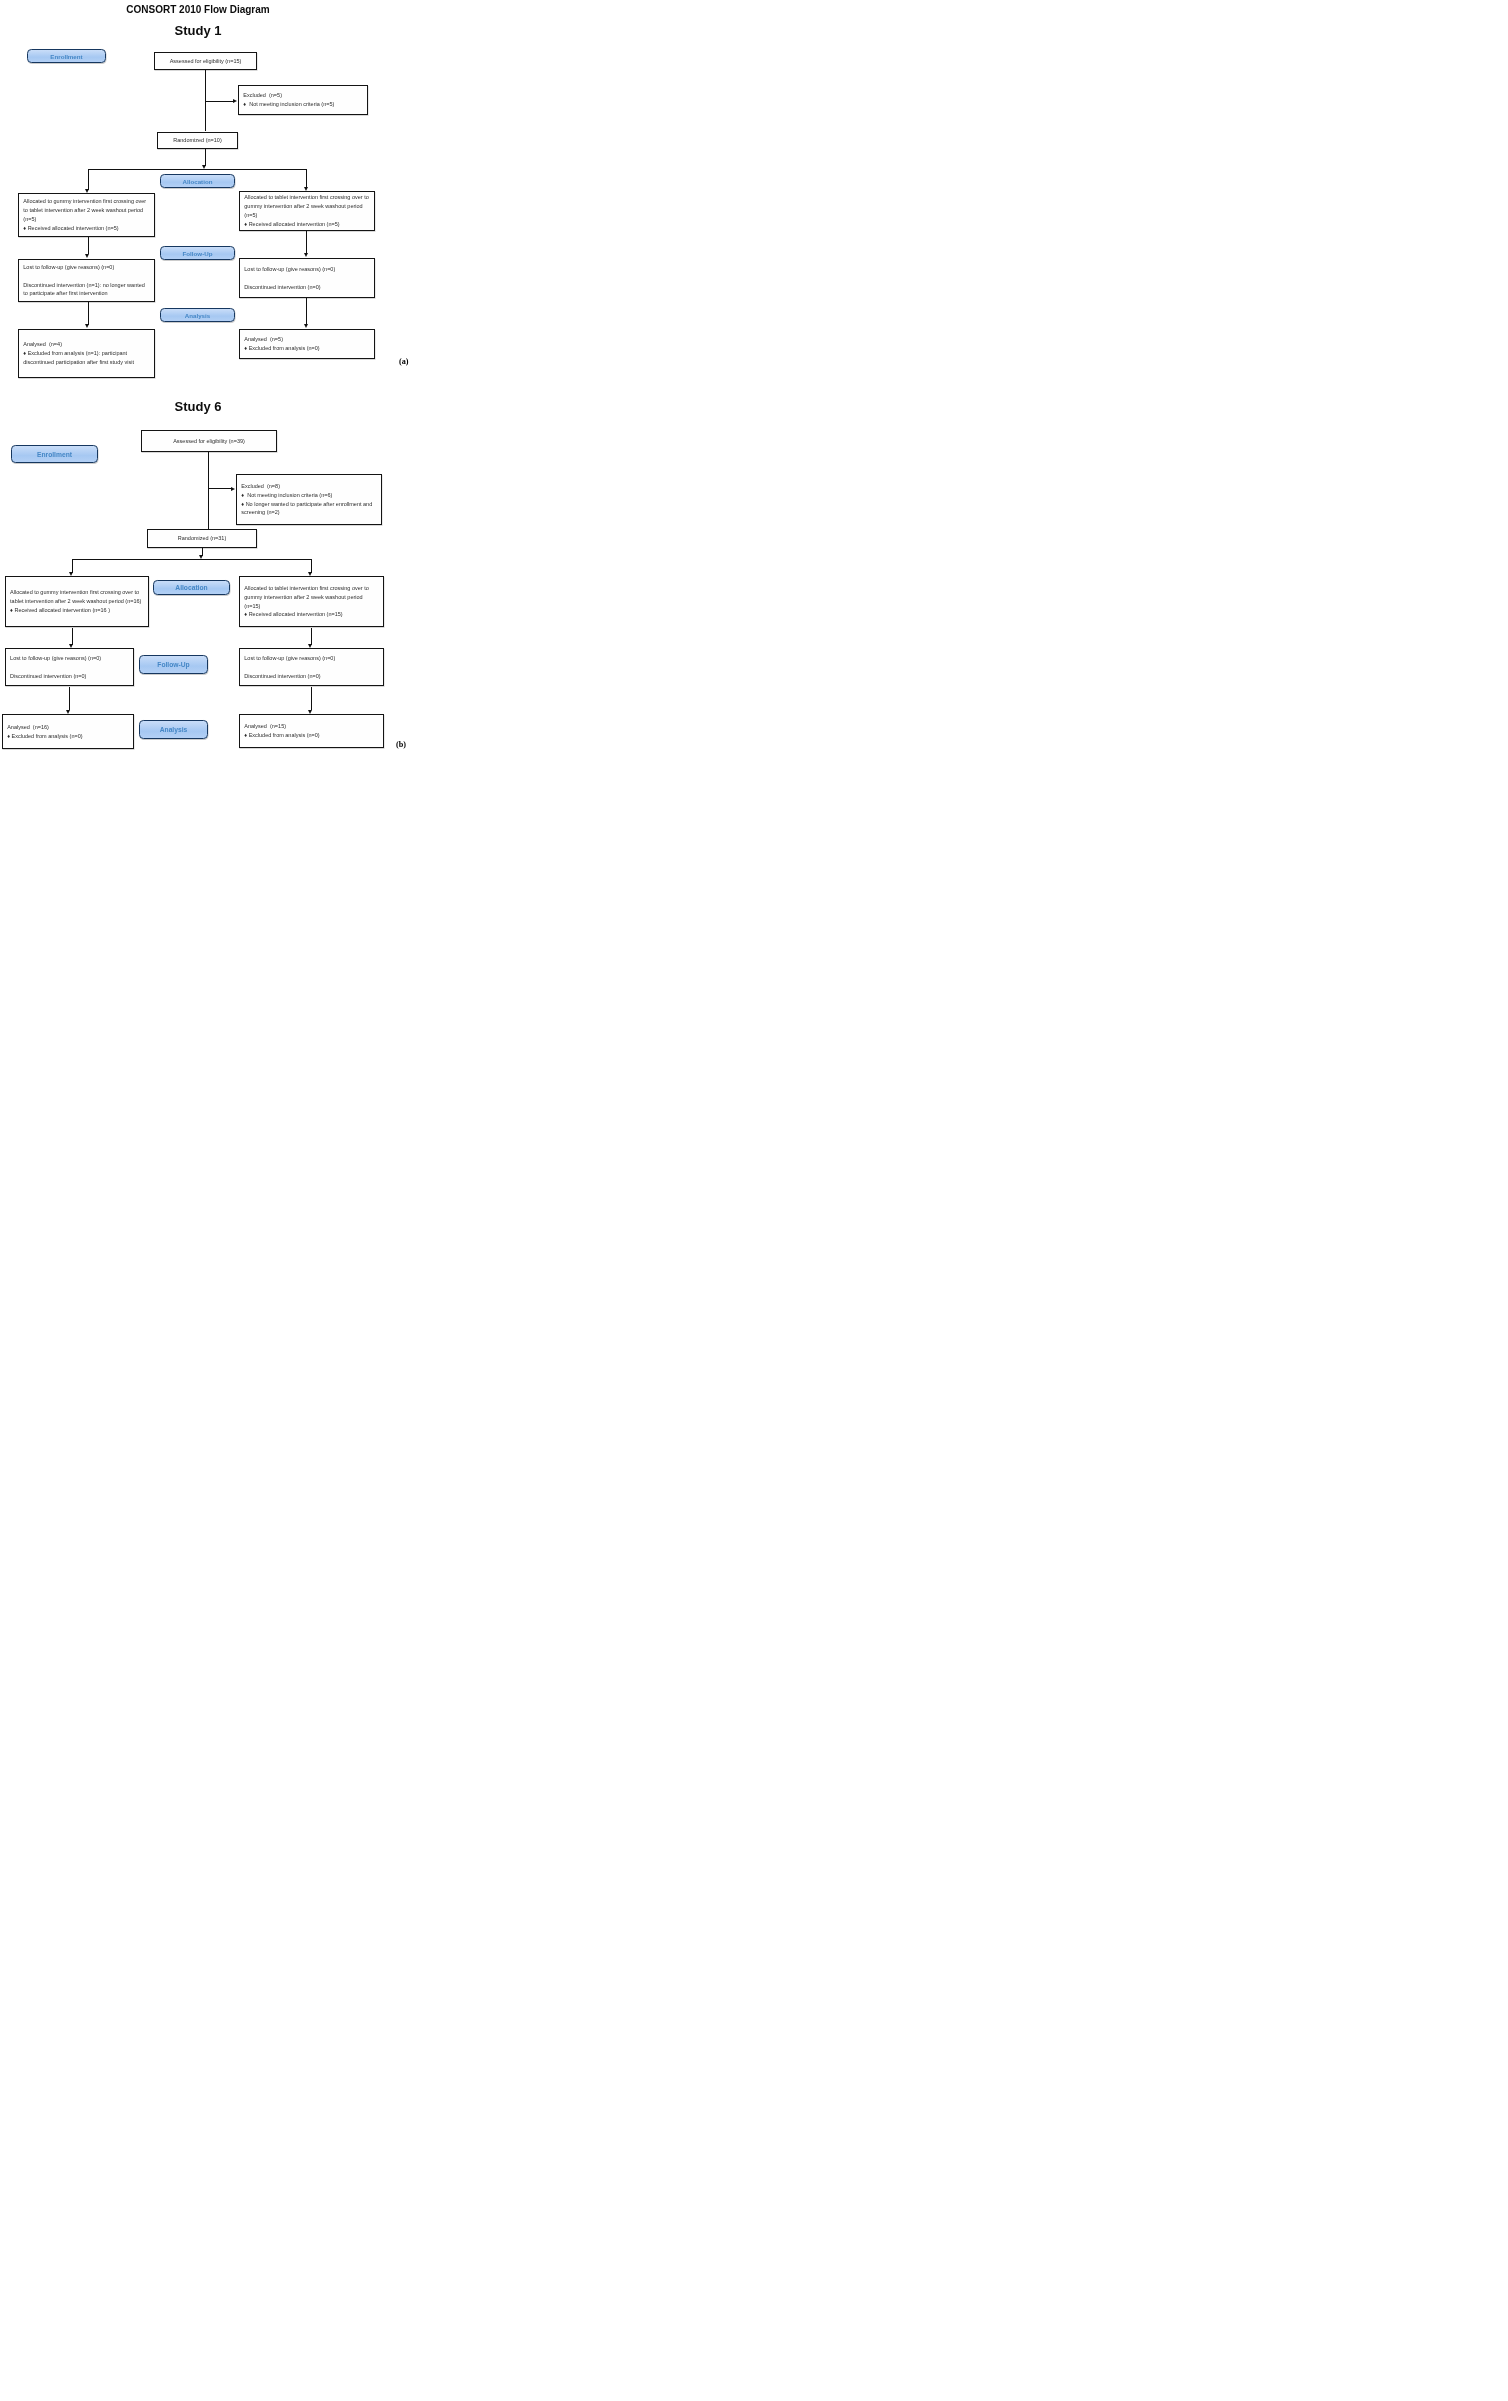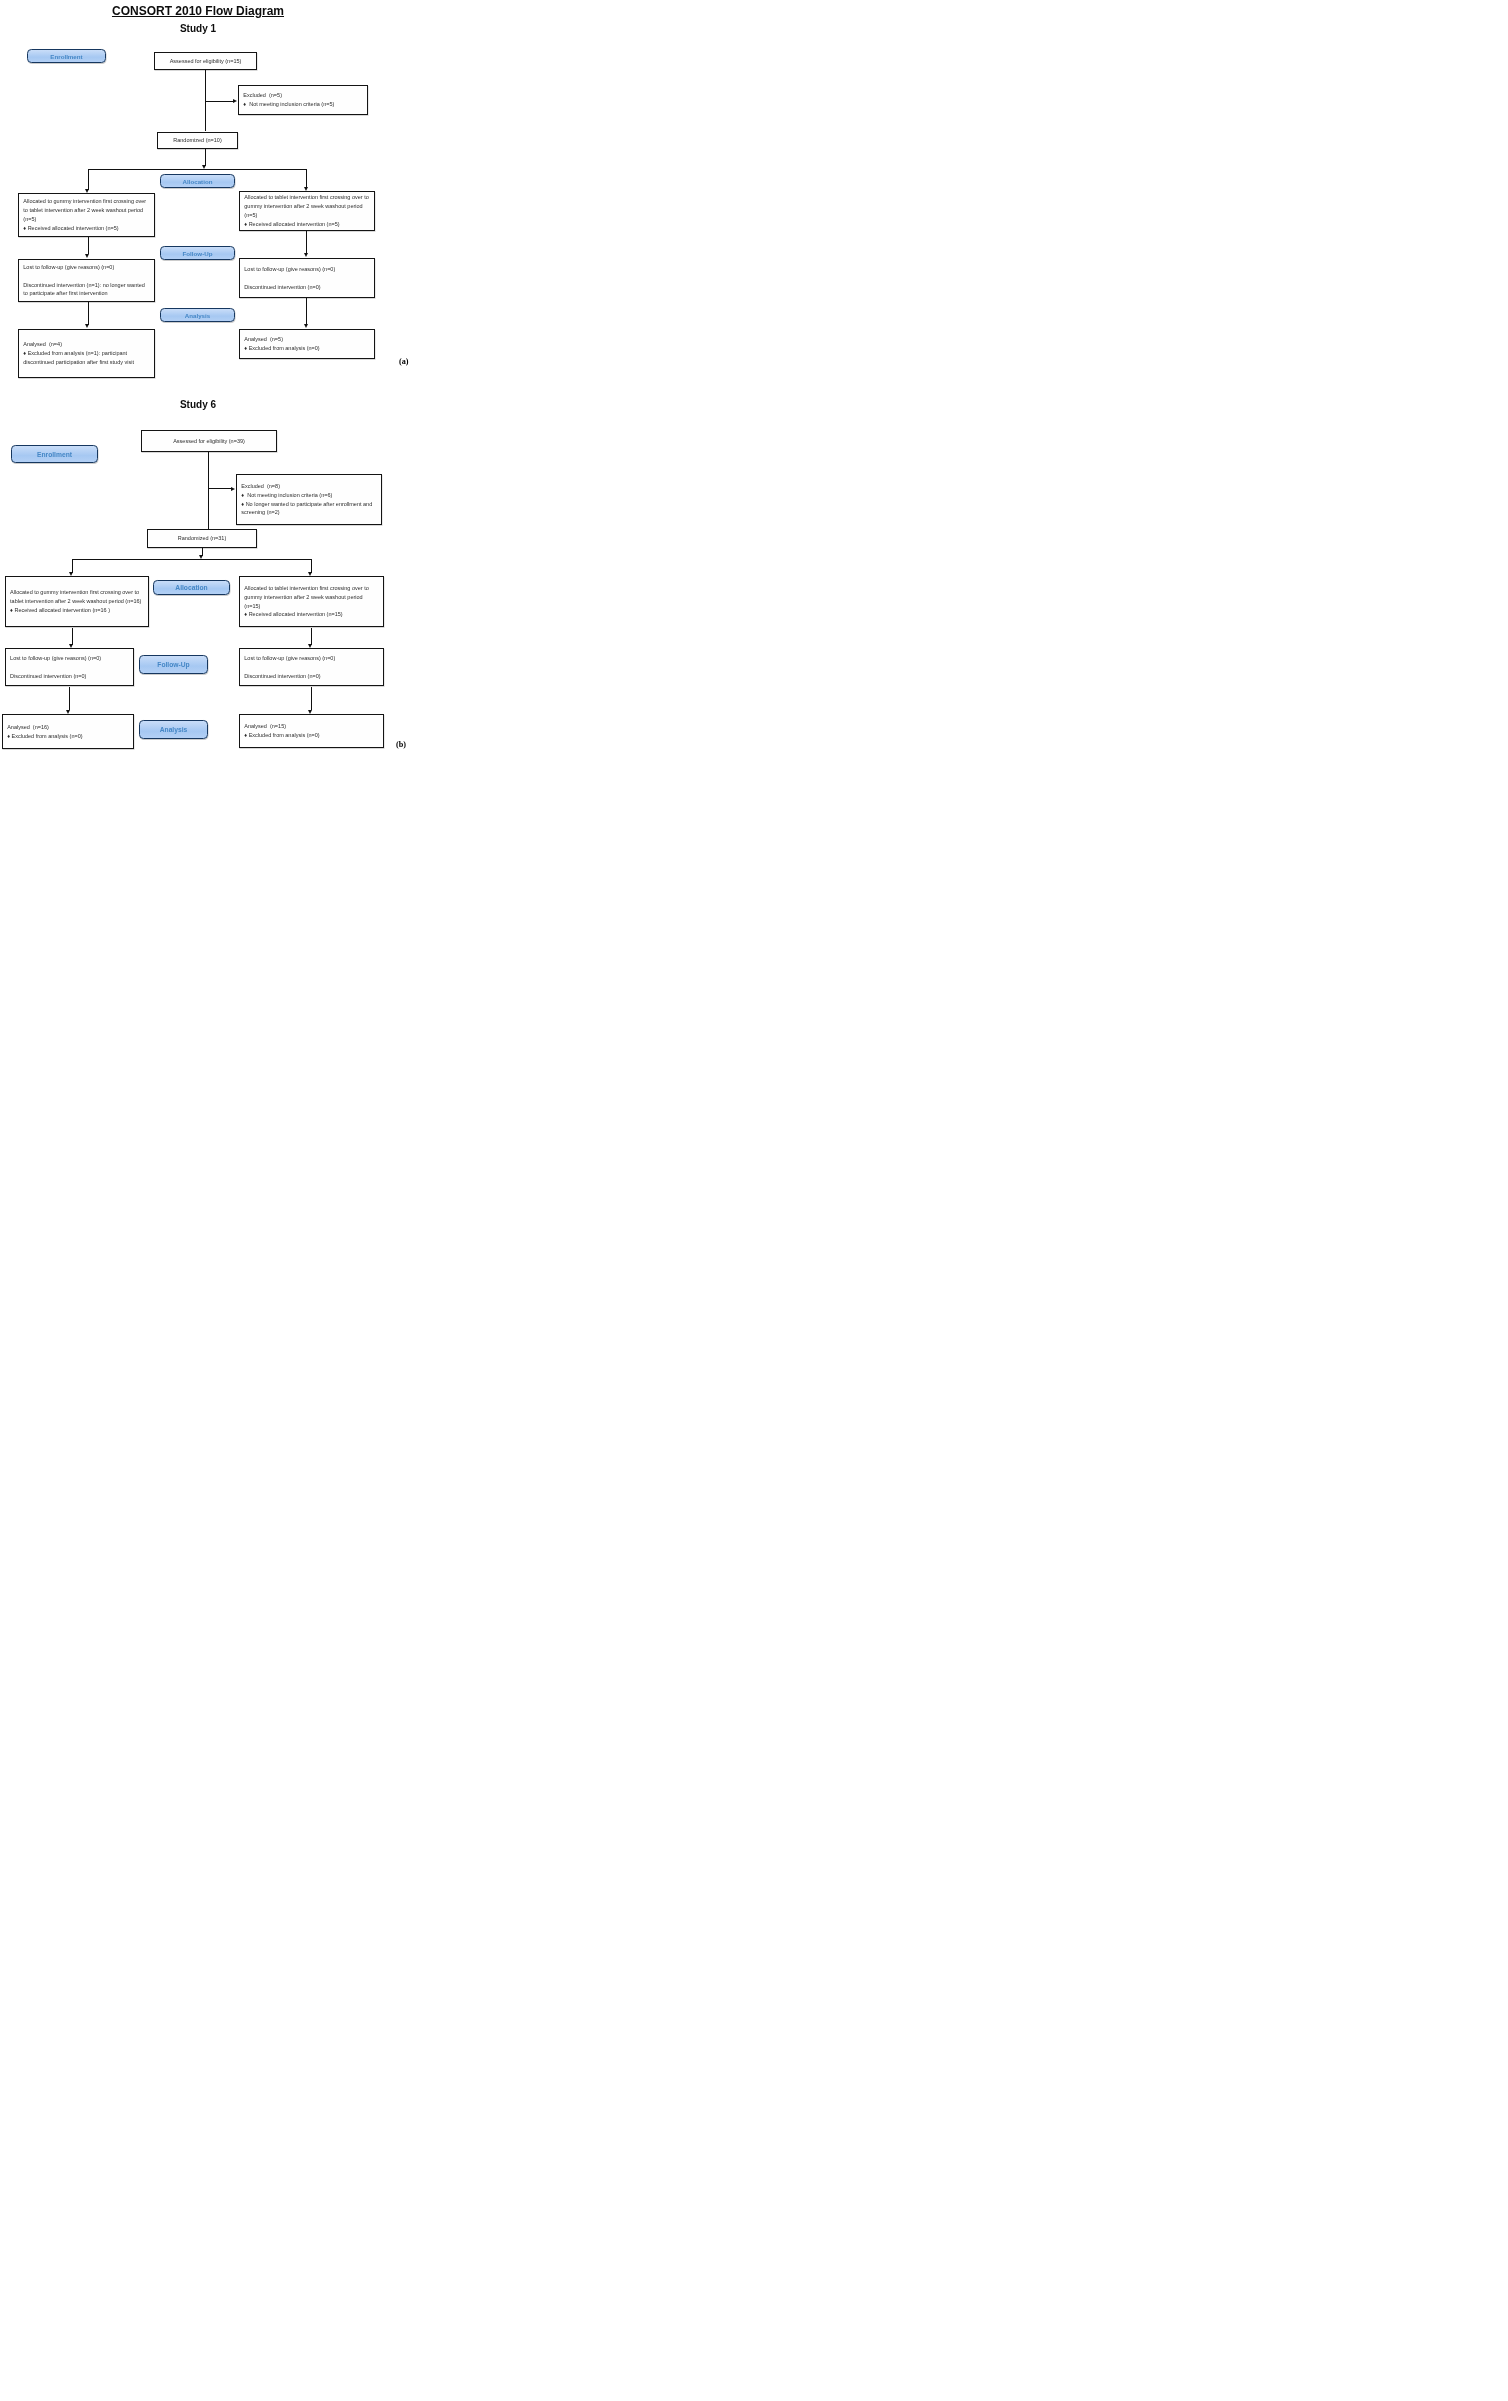--- a/index.html
+++ b/index.html
@@ -8,22 +8,22 @@
   }
   html,body{margin:0;padding:0;background:#ffffff;}
   .canvas{
     position:relative; width:418px; height:755px; background:#ffffff;
     font-family:"Liberation Sans", sans-serif; color:#222; overflow:hidden;
   }
   .heading{
     position:absolute; left:0; width:396px; text-align:center;
     font-weight:bold; color:#0d0d0d;
   }
-  .h-title{font-size:12px;text-decoration:underline;}
-  .h-study{font-size:10px;}
+  .h-title{font-size:10px;}
+  .h-study{font-size:13px;}
   .badge{
     position:absolute; box-sizing:border-box;
     background:linear-gradient(180deg, var(--accent-fill-light) 0%, var(--accent-fill) 60%, #b3d0f5 100%);
     border:1px solid var(--accent-border); border-radius:4.3px;
     display:flex; align-items:center; justify-content:center;
     font-weight:bold; font-size:6.2px; color:var(--accent-text);
     box-shadow:0.5px 1px 0 rgba(110,110,110,.35);
   }
   .box{
     position:absolute; box-sizing:border-box; background:#fefefe;

